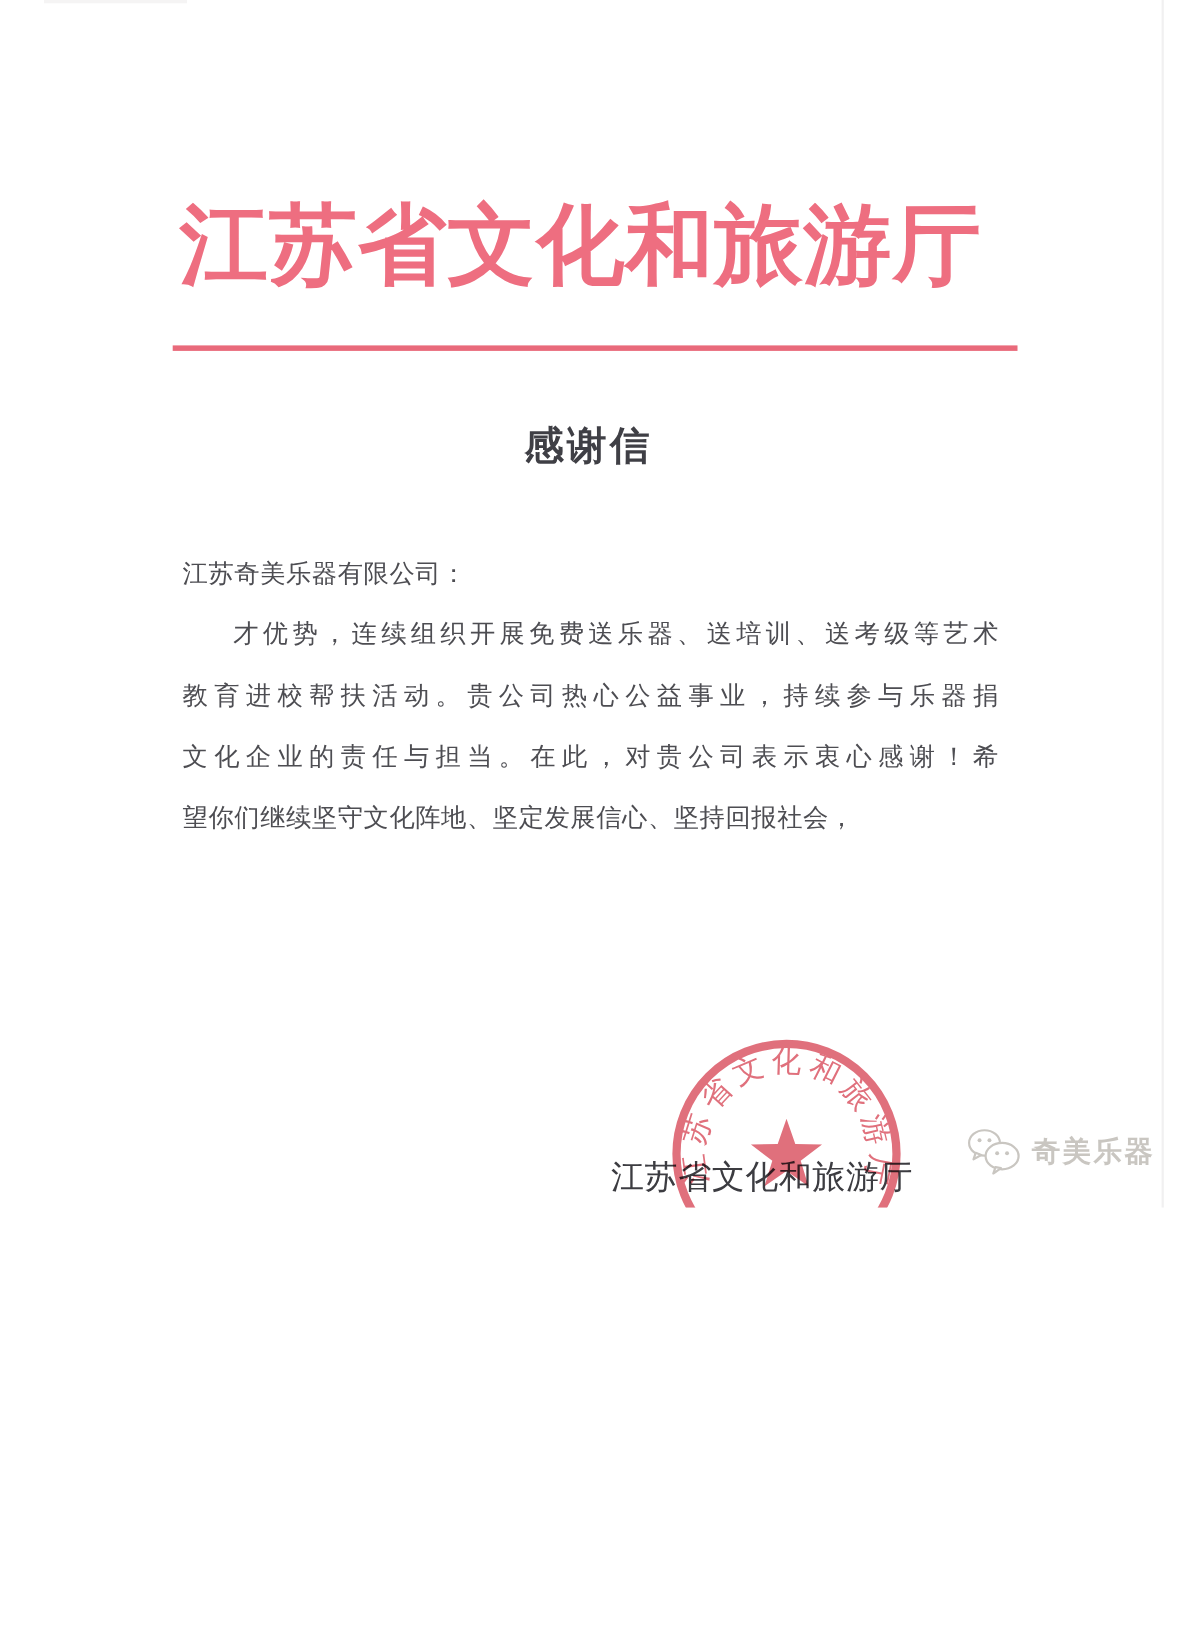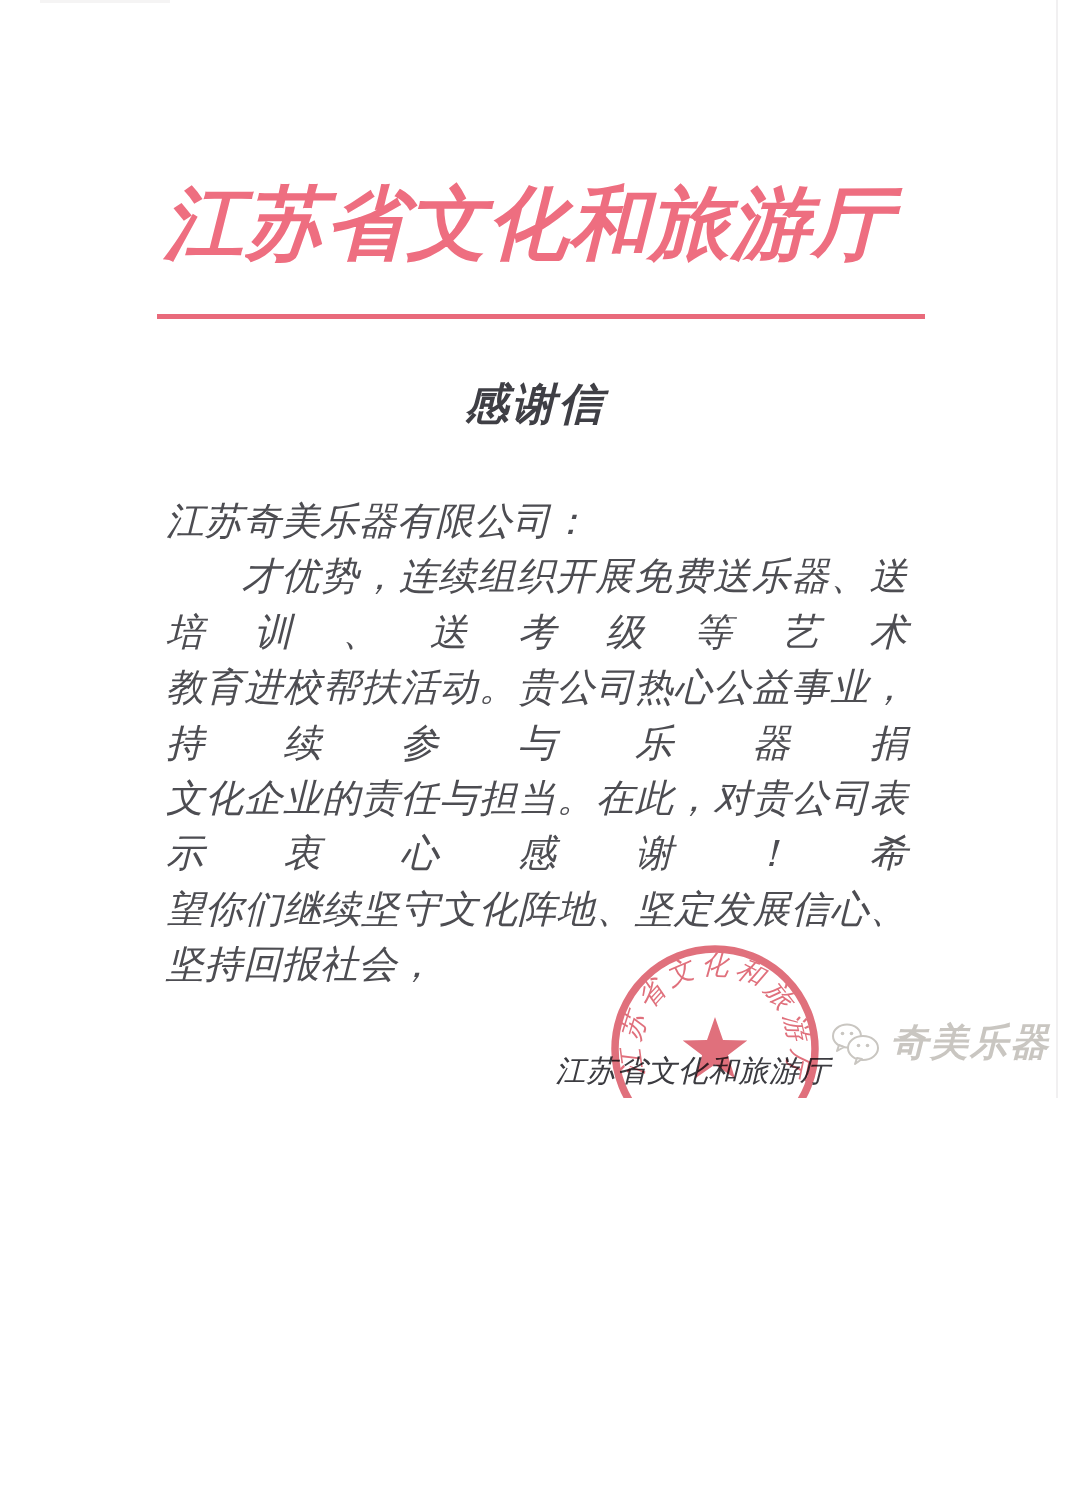--- a/index.html
+++ b/index.html
@@ -2,21 +2,20 @@
 <html><head>
 <meta charset="utf-8">
 <style>
   html,body{margin:0;padding:0;background:#ffffff;}
   .page{
     position:relative;
     width:1080px;height:1098px;
     background:#ffffff;
     overflow:hidden;
     font-family:"Liberation Serif","DejaVu Serif",serif;
-    font-style:italic;
   }
   
   .edge-right{position:absolute;top:0;left:1056px;width:2px;height:1497px;background:#f1f0f1;}
   .edge-top{position:absolute;top:0;left:40px;width:130px;height:3px;background:#f5f4f4;}
 
   .letterhead{
     position:absolute;top:168px;left:0;right:24px;
     text-align:center;
     font-size:80px;line-height:112px;
     font-weight:700;
@@ -24,28 +23,28 @@
     letter-spacing:1px;
     white-space:nowrap;
   }
   .letterhead-rule{
     position:absolute;top:314px;left:157px;width:768px;height:5px;
     background:var(--rule,#e96a7b);
   }
   .letter-title{
     position:absolute;top:380px;left:0;right:10px;
     text-align:center;
-    font-size:44px;line-height:50px;
+    font-size:36px;line-height:50px;
     font-weight:700;
     letter-spacing:3px;
     color:#3f3f45;
   }
   .letter-body-block{
     position:absolute;top:494px;left:166px;width:742px;
-    font-size:38px;line-height:55.4px;
+    font-size:23px;line-height:55.4px;
     color:#4d4d52;
     letter-spacing:0.5px;
   }
   .addressee{white-space:nowrap;}
   .body-lines div{
     text-align:justify;
     text-align-last:justify;
   }
   .body-lines div:first-child{text-indent:2em;}
   .body-lines div:last-child{text-align-last:left;}
@@ -71,21 +70,21 @@
     mix-blend-mode:multiply;
     opacity:0.82;
     z-index:3;
   }
   .watermark{
     position:absolute;right:30px;bottom:30px;
     display:flex;align-items:center;gap:8px;
     color:var(--watermark,#c9c6c1);
     font-family:"Liberation Sans","DejaVu Sans",sans-serif;
     font-weight:700;
-    font-size:38px;
+    font-size:26px;
     letter-spacing:2px;
     text-shadow:1px 1px 0 #ffffff;
   }
 </style>
 </head>
 <body style="--accent: #ee6e80; --rule: #e96a7b; --seal: #d9505f; --watermark: #c9c6c1;">
 
 <div class="page">
 
   <div class="edge-top"></div>

